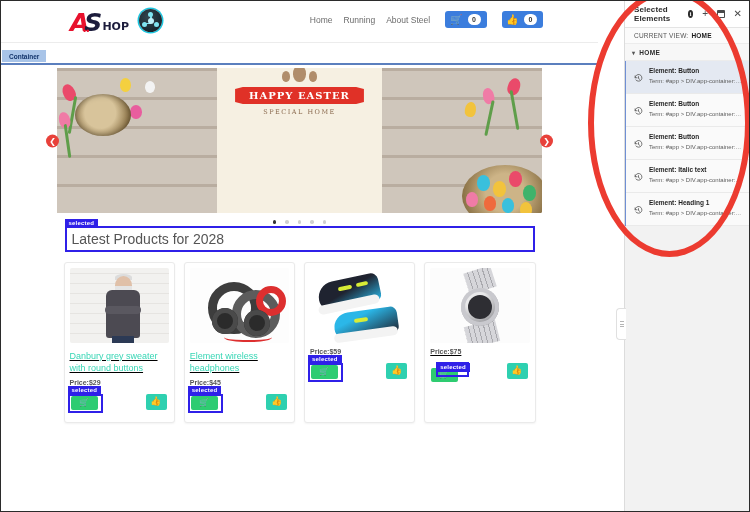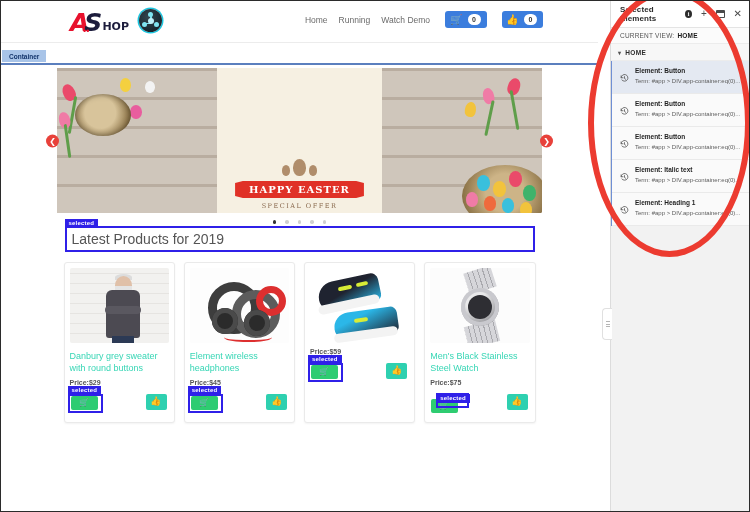--- a/index.html
+++ b/index.html
@@ -125,21 +125,21 @@
   .slide-l .e4 { width:9px; height:11px; background:#3fb6e0; left:33px; top:40px; }
   .slide-l .e5 { width:9px; height:11px; background:#f25c4a; left:44px; top:44px; }
   .slide-l .e6 { width:9px; height:11px; background:#f4d03f; left:40px; top:52px; }
   .slide-l .tulip { position:absolute; border-radius:50% 50% 40% 40%; }
   .slide-l .t1 { width:12px; height:17px; background:#ea4a6a; left:6px; top:16px; transform:rotate(-25deg); }
   .slide-l .t2 { width:11px; height:16px; background:#f07ba6; left:2px; top:44px; transform:rotate(-15deg); }
   .slide-l .stem { position:absolute; background:#5f9e4a; width:2.5px; border-radius:2px; }
   .slide-l .s1 { height:38px; left:14px; top:28px; transform:rotate(10deg); }
   .slide-l .s2 { height:34px; left:9px; top:56px; transform:rotate(-8deg); }
 
-  .slide-m { width: 165px; background: #f6f0e2; display:flex; align-items:flex-end; justify-content:center; }
+  .slide-m { width: 165px; background: #f6f0e2; display:flex; align-items:flex-start; justify-content:center; }
   .easter { text-align:center; position: relative; top: -3px; }
   .easter .eggs { display:flex; align-items:flex-end; justify-content:center; gap:3px; margin-bottom: 3px; }
   .easter .eg { background:#b08d6b; border-radius:50% 50% 46% 46%; }
   .easter .eg-s { width:8px; height:11px; }
   .easter .eg-b { width:13px; height:17px; }
   .ribbon {
     background: #e03127; color: #fff; font-size: 10px; letter-spacing: 1px;
     font-family: "DejaVu Serif", serif; font-weight: bold;
     padding: 3px 14px; position: relative; display:inline-block;
     clip-path: polygon(0 12%, 6% 0, 94% 0, 100% 12%, 100% 88%, 94% 100%, 6% 100%, 0 88%);
@@ -196,21 +196,21 @@
   .heading-sel-badge { left: 0px; top: -7px; }
   .heading-box {
     border: 2px solid #2f20e8; padding: 3px 5px;
   }
   .heading-box h2 {
     font-size: 14px; font-weight: normal; color: #555;
     font-family: "Liberation Sans", sans-serif;
   }
 
   
-  .products { display: flex; gap: 9px; margin: 10px auto 0; width: 472px; }
+  .products { display: flex; gap: 9px; margin: 10px auto 0; width: 472px; text-decoration: underline; }
   .card {
     width: 112px; background: #fff;
     border: 1px solid #eaeaea; border-radius: 3px;
     box-shadow: 0 1px 2px rgba(0,0,0,.05);
     padding: 5px 5px 6px;
     display: flex; flex-direction: column;
   }
   .card-img { width: 100%; height: 75px; border-radius: 2px; overflow: hidden; position: relative; }
   .img-sweater {
     background:
@@ -281,21 +281,21 @@
   .like-btn .thumb { color:#fff; font-size: 9px; line-height:1; }
 
   
   .card.c4 .buy-wrap { top: 5px; }
   .card.c4 .buy-sel-badge { left: 5px; top: -5px; }
   .card.c4 .buy-sel-frame { left: 5px; top: -6px; width: 33px; height: 15px; }
 
   
   .panel {
     position: absolute; right: 0; top: 0;
-    width: 139px; height: 510px;
+    width: 125px; height: 510px;
     background: #f2f2f2;
     border-left: 1px solid #dcdcdc;
   }
   .panel-head {
     height: 27px; background: #fff; display: flex; align-items: center;
     padding: 0 7px 0 9px; border-bottom: 1px solid #e4e4e4;
   }
   .panel-title { font-size: 8px; color: #2c2c2c; font-weight: bold; letter-spacing: .1px; }
   .info-icon {
     width: 8px; height: 8px; border-radius: 50%; background: #2c2c2c; color: #fff;
@@ -379,21 +379,21 @@
           <span class="node n1"></span>
             <span class="node n2"></span>
           <span class="node n3"></span>
             <span class="node n4"></span>
         </div>
       </div>
 
       <div class="nav">
         <a href="#">Home</a>
         <a href="#">Running</a>
-        <a href="#">Watch Demo</a>
+        <a href="#">About Steel</a>
         <div class="pillbtn">
           <span class="glyph">🛒</span>
           <span class="count">0</span>
         </div>
         <div class="pillbtn">
           <span class="glyph">👍</span>
           <span class="count">0</span>
         </div>
       </div>
     </div>
@@ -419,21 +419,21 @@
             <span class="egg e6"></span>
         </div>
         <div class="slide slide-m">
           <div class="easter">
             <div class="eggs">
               <span class="eg eg-s"></span>
                 <span class="eg eg-b"></span>
                 <span class="eg eg-s"></span>
             </div>
             <div class="ribbon">HAPPY EASTER</div>
-            <div class="sub">SPECIAL OFFER</div>
+            <div class="sub">SPECIAL HOME</div>
           </div>
         </div>
         <div class="slide slide-r">
           <span class="tu u1"></span>
             <span class="st v1"></span>
           <span class="tu u2"></span>
             <span class="st v2"></span>
           <span class="tu u3"></span>
           <span class="nest"></span>
           <span class="ce c1"></span>
@@ -454,21 +454,21 @@
       <span class="dot active"></span>
       <span class="dot"></span>
       <span class="dot"></span>
       <span class="dot"></span>
       <span class="dot"></span>
     </div>
 
     <div class="heading-block">
       <span class="sel-badge heading-sel-badge">selected</span>
       <div class="heading-box">
-        <h2>Latest Products for 2019</h2>
+        <h2>Latest Products for 2028</h2>
       </div>
     </div>
 
     <div class="products">
 
       <div class="card c1">
         <div class="card-img img-sweater">
           <span class="hair"></span>
             <span class="head"></span>
             <span class="beard"></span>
@@ -542,21 +542,20 @@
         </div>
       </div>
 
       <div class="card c4">
         <div class="card-img img-watch">
           <span class="band bu"></span>
             <span class="band bd"></span>
           <span class="face"></span>
             <span class="dial"></span>
         </div>
-        <div class="card-title">Men's Black Stainless Steel Watch</div>
         <div class="card-price">Price:$75</div>
         <div class="card-actions">
           <div class="buy-wrap">
             <span class="buy-sel-frame"></span>
             <span class="sel-badge buy-sel-badge">selected</span>
             <button class="buy-btn">
               <span class="cart">🛒</span>
             </button>
           </div>
           <button class="like-btn">

